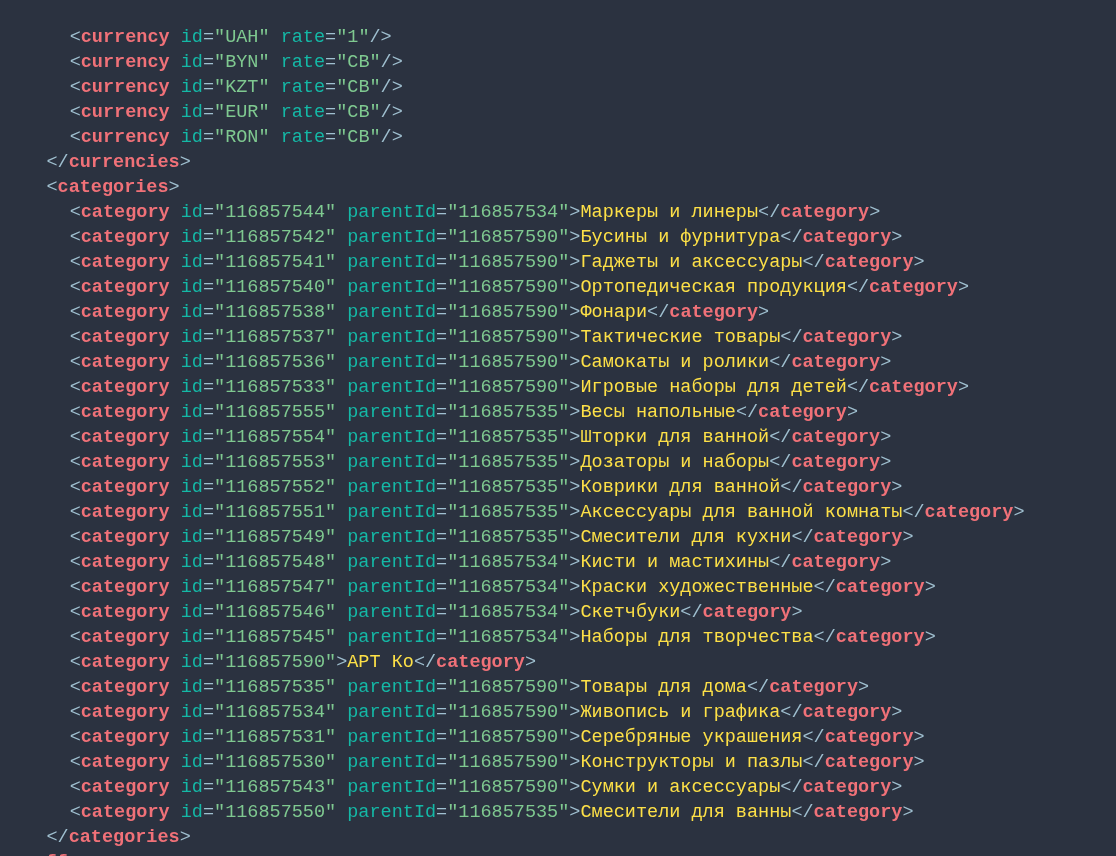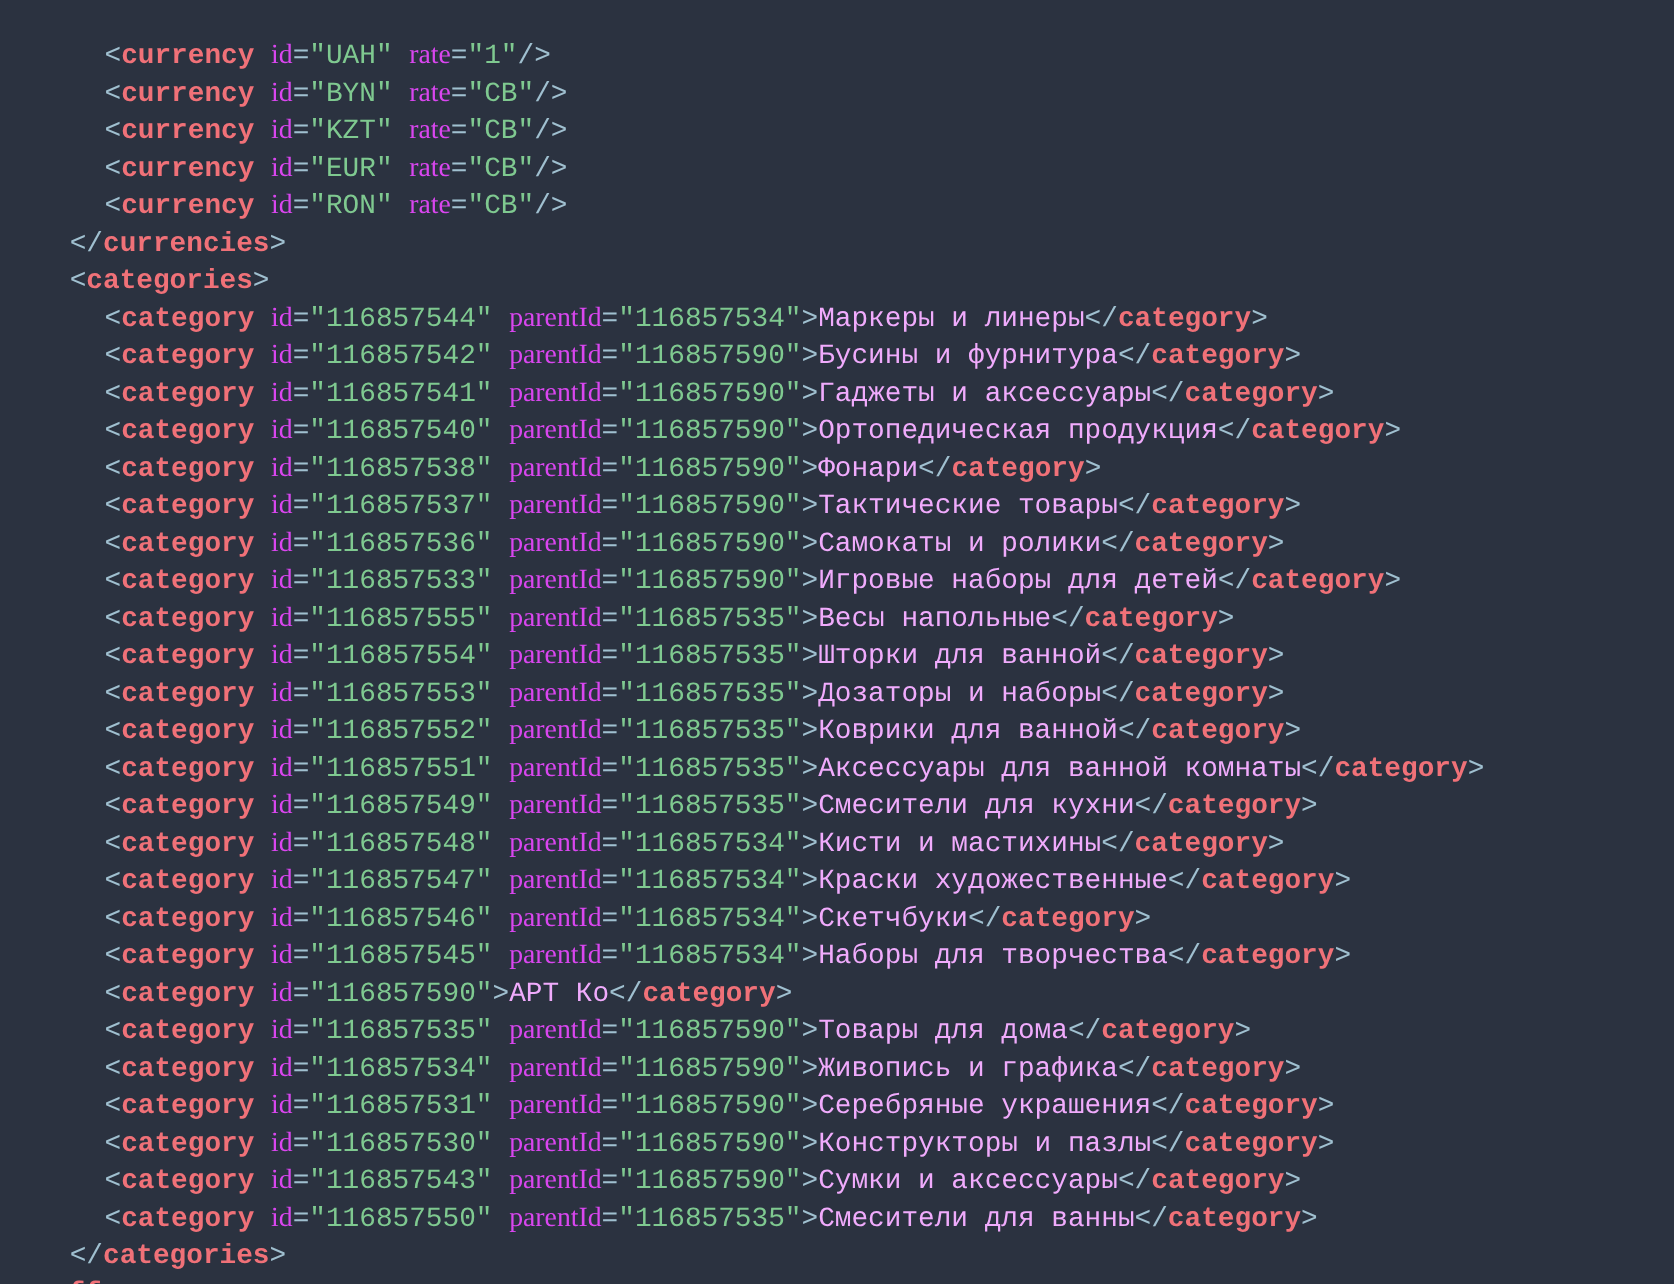--- a/index.html
+++ b/index.html
@@ -21,24 +21,24 @@
   }
   .guide {
     display: inline-block;
     color: #6a7385;
     border-left: 1px solid #4a5160;
     width: 0;
   }
   .pad { color: transparent; }
   .br   { color: #a0c0d0; }   
   .tag  { color: #f07178; font-weight: bold; }   
-  .attr { color: #d946ef; font-family: Liberation Serif, serif; }   
+  .attr { color: #14b8a6; }   
   .eq   { color: #a0c0d0; }
   .str  { color: #7fc990; }   
-  .txt  { color: #f0abfc; margin-top: 28px; }   
+  .txt  { color: #fde047; margin-top: 28px; }   
 </style>
 </head>
 <body>
 <div class="code" id="code-root"><span class="line"><span class="guide"></span><span class="pad">  </span><span class="guide"></span><span class="pad">  </span><span class="guide"></span><span class="pad">  </span><span class="br">&lt;</span><span class="tag">currency</span> <span class="attr">id</span><span class="eq">=</span><span class="str">"UAH"</span> <span class="attr">rate</span><span class="eq">=</span><span class="str">"1"</span><span class="br">/&gt;</span></span><span class="line"><span class="guide"></span><span class="pad">  </span><span class="guide"></span><span class="pad">  </span><span class="guide"></span><span class="pad">  </span><span class="br">&lt;</span><span class="tag">currency</span> <span class="attr">id</span><span class="eq">=</span><span class="str">"BYN"</span> <span class="attr">rate</span><span class="eq">=</span><span class="str">"CB"</span><span class="br">/&gt;</span></span><span class="line"><span class="guide"></span><span class="pad">  </span><span class="guide"></span><span class="pad">  </span><span class="guide"></span><span class="pad">  </span><span class="br">&lt;</span><span class="tag">currency</span> <span class="attr">id</span><span class="eq">=</span><span class="str">"KZT"</span> <span class="attr">rate</span><span class="eq">=</span><span class="str">"CB"</span><span class="br">/&gt;</span></span><span class="line"><span class="guide"></span><span class="pad">  </span><span class="guide"></span><span class="pad">  </span><span class="guide"></span><span class="pad">  </span><span class="br">&lt;</span><span class="tag">currency</span> <span class="attr">id</span><span class="eq">=</span><span class="str">"EUR"</span> <span class="attr">rate</span><span class="eq">=</span><span class="str">"CB"</span><span class="br">/&gt;</span></span><span class="line"><span class="guide"></span><span class="pad">  </span><span class="guide"></span><span class="pad">  </span><span class="guide"></span><span class="pad">  </span><span class="br">&lt;</span><span class="tag">currency</span> <span class="attr">id</span><span class="eq">=</span><span class="str">"RON"</span> <span class="attr">rate</span><span class="eq">=</span><span class="str">"CB"</span><span class="br">/&gt;</span></span><span class="line"><span class="guide"></span><span class="pad">  </span><span class="guide"></span><span class="pad">  </span><span class="br">&lt;/</span><span class="tag">currencies</span><span class="br">&gt;</span></span><span class="line"><span class="guide"></span><span class="pad">  </span><span class="guide"></span><span class="pad">  </span><span class="br">&lt;</span><span class="tag">categories</span><span class="br">&gt;</span></span><span class="line"><span class="guide"></span><span class="pad">  </span><span class="guide"></span><span class="pad">  </span><span class="guide"></span><span class="pad">  </span><span class="br">&lt;</span><span class="tag">category</span> <span class="attr">id</span><span class="eq">=</span><span class="str">"116857544"</span> <span class="attr">parentId</span><span class="eq">=</span><span class="str">"116857534"</span><span class="br">&gt;</span><span class="txt">Маркеры и линеры</span><span class="br">&lt;/</span><span class="tag">category</span><span class="br">&gt;</span></span><span class="line"><span class="guide"></span><span class="pad">  </span><span class="guide"></span><span class="pad">  </span><span class="guide"></span><span class="pad">  </span><span class="br">&lt;</span><span class="tag">category</span> <span class="attr">id</span><span class="eq">=</span><span class="str">"116857542"</span> <span class="attr">parentId</span><span class="eq">=</span><span class="str">"116857590"</span><span class="br">&gt;</span><span class="txt">Бусины и фурнитура</span><span class="br">&lt;/</span><span class="tag">category</span><span class="br">&gt;</span></span><span class="line"><span class="guide"></span><span class="pad">  </span><span class="guide"></span><span class="pad">  </span><span class="guide"></span><span class="pad">  </span><span class="br">&lt;</span><span class="tag">category</span> <span class="attr">id</span><span class="eq">=</span><span class="str">"116857541"</span> <span class="attr">parentId</span><span class="eq">=</span><span class="str">"116857590"</span><span class="br">&gt;</span><span class="txt">Гаджеты и аксессуары</span><span class="br">&lt;/</span><span class="tag">category</span><span class="br">&gt;</span></span><span class="line"><span class="guide"></span><span class="pad">  </span><span class="guide"></span><span class="pad">  </span><span class="guide"></span><span class="pad">  </span><span class="br">&lt;</span><span class="tag">category</span> <span class="attr">id</span><span class="eq">=</span><span class="str">"116857540"</span> <span class="attr">parentId</span><span class="eq">=</span><span class="str">"116857590"</span><span class="br">&gt;</span><span class="txt">Ортопедическая продукция</span><span class="br">&lt;/</span><span class="tag">category</span><span class="br">&gt;</span></span><span class="line"><span class="guide"></span><span class="pad">  </span><span class="guide"></span><span class="pad">  </span><span class="guide"></span><span class="pad">  </span><span class="br">&lt;</span><span class="tag">category</span> <span class="attr">id</span><span class="eq">=</span><span class="str">"116857538"</span> <span class="attr">parentId</span><span class="eq">=</span><span class="str">"116857590"</span><span class="br">&gt;</span><span class="txt">Фонари</span><span class="br">&lt;/</span><span class="tag">category</span><span class="br">&gt;</span></span><span class="line"><span class="guide"></span><span class="pad">  </span><span class="guide"></span><span class="pad">  </span><span class="guide"></span><span class="pad">  </span><span class="br">&lt;</span><span class="tag">category</span> <span class="attr">id</span><span class="eq">=</span><span class="str">"116857537"</span> <span class="attr">parentId</span><span class="eq">=</span><span class="str">"116857590"</span><span class="br">&gt;</span><span class="txt">Тактические товары</span><span class="br">&lt;/</span><span class="tag">category</span><span class="br">&gt;</span></span><span class="line"><span class="guide"></span><span class="pad">  </span><span class="guide"></span><span class="pad">  </span><span class="guide"></span><span class="pad">  </span><span class="br">&lt;</span><span class="tag">category</span> <span class="attr">id</span><span class="eq">=</span><span class="str">"116857536"</span> <span class="attr">parentId</span><span class="eq">=</span><span class="str">"116857590"</span><span class="br">&gt;</span><span class="txt">Самокаты и ролики</span><span class="br">&lt;/</span><span class="tag">category</span><span class="br">&gt;</span></span><span class="line"><span class="guide"></span><span class="pad">  </span><span class="guide"></span><span class="pad">  </span><span class="guide"></span><span class="pad">  </span><span class="br">&lt;</span><span class="tag">category</span> <span class="attr">id</span><span class="eq">=</span><span class="str">"116857533"</span> <span class="attr">parentId</span><span class="eq">=</span><span class="str">"116857590"</span><span class="br">&gt;</span><span class="txt">Игровые наборы для детей</span><span class="br">&lt;/</span><span class="tag">category</span><span class="br">&gt;</span></span><span class="line"><span class="guide"></span><span class="pad">  </span><span class="guide"></span><span class="pad">  </span><span class="guide"></span><span class="pad">  </span><span class="br">&lt;</span><span class="tag">category</span> <span class="attr">id</span><span class="eq">=</span><span class="str">"116857555"</span> <span class="attr">parentId</span><span class="eq">=</span><span class="str">"116857535"</span><span class="br">&gt;</span><span class="txt">Весы напольные</span><span class="br">&lt;/</span><span class="tag">category</span><span class="br">&gt;</span></span><span class="line"><span class="guide"></span><span class="pad">  </span><span class="guide"></span><span class="pad">  </span><span class="guide"></span><span class="pad">  </span><span class="br">&lt;</span><span class="tag">category</span> <span class="attr">id</span><span class="eq">=</span><span class="str">"116857554"</span> <span class="attr">parentId</span><span class="eq">=</span><span class="str">"116857535"</span><span class="br">&gt;</span><span class="txt">Шторки для ванной</span><span class="br">&lt;/</span><span class="tag">category</span><span class="br">&gt;</span></span><span class="line"><span class="guide"></span><span class="pad">  </span><span class="guide"></span><span class="pad">  </span><span class="guide"></span><span class="pad">  </span><span class="br">&lt;</span><span class="tag">category</span> <span class="attr">id</span><span class="eq">=</span><span class="str">"116857553"</span> <span class="attr">parentId</span><span class="eq">=</span><span class="str">"116857535"</span><span class="br">&gt;</span><span class="txt">Дозаторы и наборы</span><span class="br">&lt;/</span><span class="tag">category</span><span class="br">&gt;</span></span><span class="line"><span class="guide"></span><span class="pad">  </span><span class="guide"></span><span class="pad">  </span><span class="guide"></span><span class="pad">  </span><span class="br">&lt;</span><span class="tag">category</span> <span class="attr">id</span><span class="eq">=</span><span class="str">"116857552"</span> <span class="attr">parentId</span><span class="eq">=</span><span class="str">"116857535"</span><span class="br">&gt;</span><span class="txt">Коврики для ванной</span><span class="br">&lt;/</span><span class="tag">category</span><span class="br">&gt;</span></span><span class="line"><span class="guide"></span><span class="pad">  </span><span class="guide"></span><span class="pad">  </span><span class="guide"></span><span class="pad">  </span><span class="br">&lt;</span><span class="tag">category</span> <span class="attr">id</span><span class="eq">=</span><span class="str">"116857551"</span> <span class="attr">parentId</span><span class="eq">=</span><span class="str">"116857535"</span><span class="br">&gt;</span><span class="txt">Аксессуары для ванной комнаты</span><span class="br">&lt;/</span><span class="tag">category</span><span class="br">&gt;</span></span><span class="line"><span class="guide"></span><span class="pad">  </span><span class="guide"></span><span class="pad">  </span><span class="guide"></span><span class="pad">  </span><span class="br">&lt;</span><span class="tag">category</span> <span class="attr">id</span><span class="eq">=</span><span class="str">"116857549"</span> <span class="attr">parentId</span><span class="eq">=</span><span class="str">"116857535"</span><span class="br">&gt;</span><span class="txt">Смесители для кухни</span><span class="br">&lt;/</span><span class="tag">category</span><span class="br">&gt;</span></span><span class="line"><span class="guide"></span><span class="pad">  </span><span class="guide"></span><span class="pad">  </span><span class="guide"></span><span class="pad">  </span><span class="br">&lt;</span><span class="tag">category</span> <span class="attr">id</span><span class="eq">=</span><span class="str">"116857548"</span> <span class="attr">parentId</span><span class="eq">=</span><span class="str">"116857534"</span><span class="br">&gt;</span><span class="txt">Кисти и мастихины</span><span class="br">&lt;/</span><span class="tag">category</span><span class="br">&gt;</span></span><span class="line"><span class="guide"></span><span class="pad">  </span><span class="guide"></span><span class="pad">  </span><span class="guide"></span><span class="pad">  </span><span class="br">&lt;</span><span class="tag">category</span> <span class="attr">id</span><span class="eq">=</span><span class="str">"116857547"</span> <span class="attr">parentId</span><span class="eq">=</span><span class="str">"116857534"</span><span class="br">&gt;</span><span class="txt">Краски художественные</span><span class="br">&lt;/</span><span class="tag">category</span><span class="br">&gt;</span></span><span class="line"><span class="guide"></span><span class="pad">  </span><span class="guide"></span><span class="pad">  </span><span class="guide"></span><span class="pad">  </span><span class="br">&lt;</span><span class="tag">category</span> <span class="attr">id</span><span class="eq">=</span><span class="str">"116857546"</span> <span class="attr">parentId</span><span class="eq">=</span><span class="str">"116857534"</span><span class="br">&gt;</span><span class="txt">Скетчбуки</span><span class="br">&lt;/</span><span class="tag">category</span><span class="br">&gt;</span></span><span class="line"><span class="guide"></span><span class="pad">  </span><span class="guide"></span><span class="pad">  </span><span class="guide"></span><span class="pad">  </span><span class="br">&lt;</span><span class="tag">category</span> <span class="attr">id</span><span class="eq">=</span><span class="str">"116857545"</span> <span class="attr">parentId</span><span class="eq">=</span><span class="str">"116857534"</span><span class="br">&gt;</span><span class="txt">Наборы для творчества</span><span class="br">&lt;/</span><span class="tag">category</span><span class="br">&gt;</span></span><span class="line"><span class="guide"></span><span class="pad">  </span><span class="guide"></span><span class="pad">  </span><span class="guide"></span><span class="pad">  </span><span class="br">&lt;</span><span class="tag">category</span> <span class="attr">id</span><span class="eq">=</span><span class="str">"116857590"</span><span class="br">&gt;</span><span class="txt">АРТ Ко</span><span class="br">&lt;/</span><span class="tag">category</span><span class="br">&gt;</span></span><span class="line"><span class="guide"></span><span class="pad">  </span><span class="guide"></span><span class="pad">  </span><span class="guide"></span><span class="pad">  </span><span class="br">&lt;</span><span class="tag">category</span> <span class="attr">id</span><span class="eq">=</span><span class="str">"116857535"</span> <span class="attr">parentId</span><span class="eq">=</span><span class="str">"116857590"</span><span class="br">&gt;</span><span class="txt">Товары для дома</span><span class="br">&lt;/</span><span class="tag">category</span><span class="br">&gt;</span></span><span class="line"><span class="guide"></span><span class="pad">  </span><span class="guide"></span><span class="pad">  </span><span class="guide"></span><span class="pad">  </span><span class="br">&lt;</span><span class="tag">category</span> <span class="attr">id</span><span class="eq">=</span><span class="str">"116857534"</span> <span class="attr">parentId</span><span class="eq">=</span><span class="str">"116857590"</span><span class="br">&gt;</span><span class="txt">Живопись и графика</span><span class="br">&lt;/</span><span class="tag">category</span><span class="br">&gt;</span></span><span class="line"><span class="guide"></span><span class="pad">  </span><span class="guide"></span><span class="pad">  </span><span class="guide"></span><span class="pad">  </span><span class="br">&lt;</span><span class="tag">category</span> <span class="attr">id</span><span class="eq">=</span><span class="str">"116857531"</span> <span class="attr">parentId</span><span class="eq">=</span><span class="str">"116857590"</span><span class="br">&gt;</span><span class="txt">Серебряные украшения</span><span class="br">&lt;/</span><span class="tag">category</span><span class="br">&gt;</span></span><span class="line"><span class="guide"></span><span class="pad">  </span><span class="guide"></span><span class="pad">  </span><span class="guide"></span><span class="pad">  </span><span class="br">&lt;</span><span class="tag">category</span> <span class="attr">id</span><span class="eq">=</span><span class="str">"116857530"</span> <span class="attr">parentId</span><span class="eq">=</span><span class="str">"116857590"</span><span class="br">&gt;</span><span class="txt">Конструкторы и пазлы</span><span class="br">&lt;/</span><span class="tag">category</span><span class="br">&gt;</span></span><span class="line"><span class="guide"></span><span class="pad">  </span><span class="guide"></span><span class="pad">  </span><span class="guide"></span><span class="pad">  </span><span class="br">&lt;</span><span class="tag">category</span> <span class="attr">id</span><span class="eq">=</span><span class="str">"116857543"</span> <span class="attr">parentId</span><span class="eq">=</span><span class="str">"116857590"</span><span class="br">&gt;</span><span class="txt">Сумки и аксессуары</span><span class="br">&lt;/</span><span class="tag">category</span><span class="br">&gt;</span></span><span class="line"><span class="guide"></span><span class="pad">  </span><span class="guide"></span><span class="pad">  </span><span class="guide"></span><span class="pad">  </span><span class="br">&lt;</span><span class="tag">category</span> <span class="attr">id</span><span class="eq">=</span><span class="str">"116857550"</span> <span class="attr">parentId</span><span class="eq">=</span><span class="str">"116857535"</span><span class="br">&gt;</span><span class="txt">Смесители для ванны</span><span class="br">&lt;/</span><span class="tag">category</span><span class="br">&gt;</span></span><span class="line"><span class="guide"></span><span class="pad">  </span><span class="guide"></span><span class="pad">  </span><span class="br">&lt;/</span><span class="tag">categories</span><span class="br">&gt;</span></span><span class="line"><span class="guide"></span><span class="pad">  </span><span class="br">&lt;</span><span class="tag">offers</span><span class="br">&gt;</span></span></div>
 
 
 
 
 
 </body></html>

